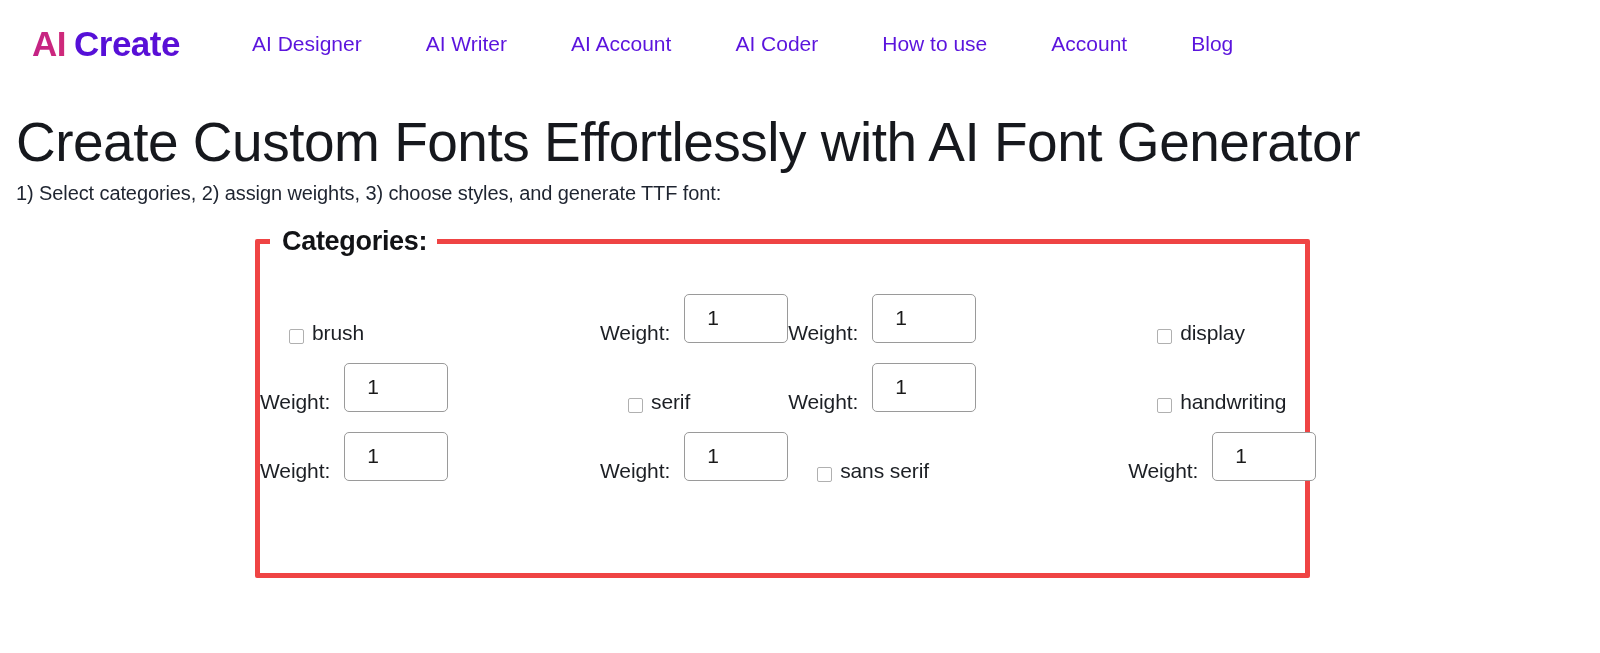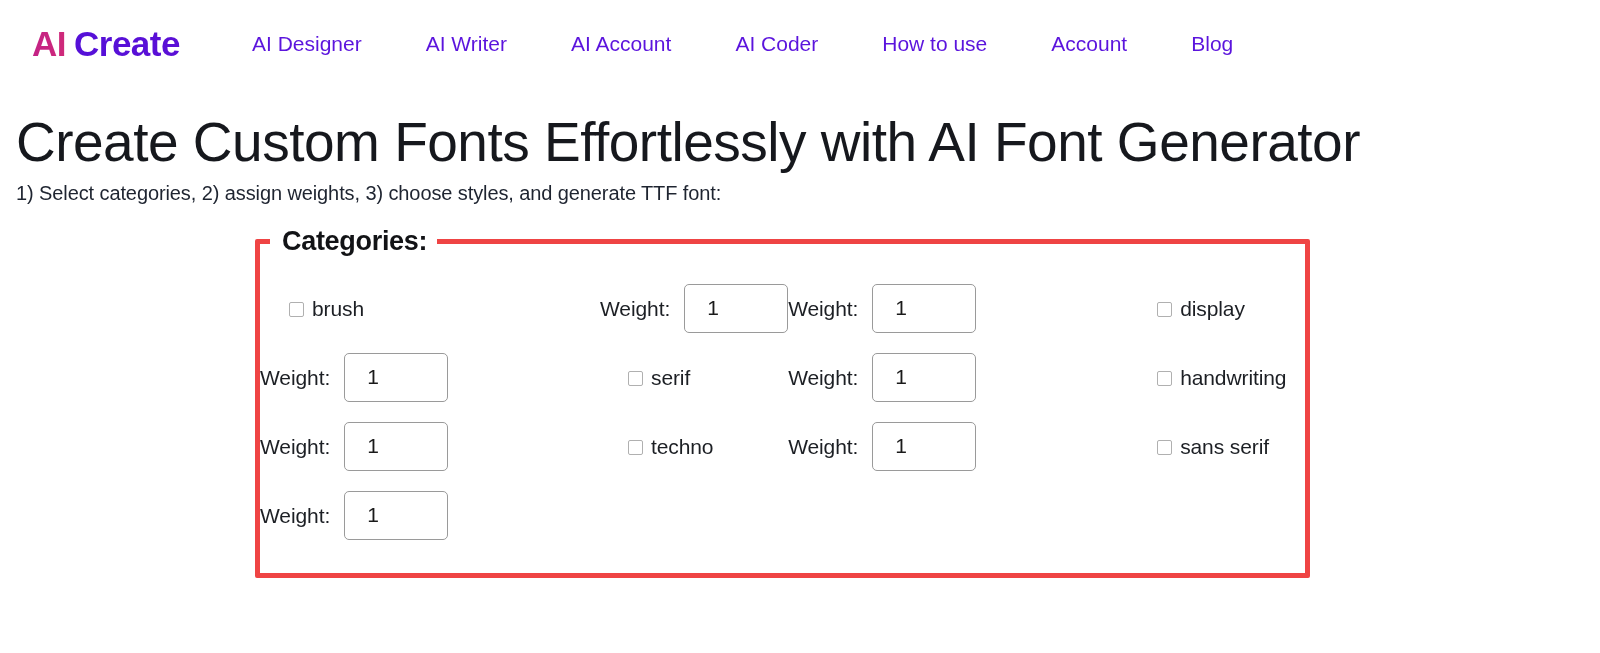--- a/index.html
+++ b/index.html
@@ -108,21 +108,21 @@
 
   .cat-grid {
     display: grid;
     grid-template-columns: 340px 1fr 340px 1fr;
     align-items: center;
     row-gap: 0;
     padding: 17px 0 0 0;
   }
   .cat-cell {
     display: flex;
-    align-items: center;
+    align-items: flex-end;
     height: 69px;
   }
   .cat-cell.left-label { padding-left: 29px; }
   .cat-cell.right-label { padding-left: 28px; }
   .cat-cell.weight { justify-content: flex-start; }
 
   .cb {
     appearance: none;
     -webkit-appearance: none;
     width: 15px;
@@ -225,24 +225,20 @@
       </div>
 
       <div class="cat-cell left-label">
         <input type="checkbox" class="cb" style="">
         <span class="cat-name">handwriting</span>
       </div>
       <div class="cat-cell weight">
         <span class="weight-label">Weight:</span>
         <input class="weight-input" type="text" value="1" style="">
       </div>
-      <div class="cat-cell right-label">
-        <input type="checkbox" class="cb" style="">
-        <span class="cat-name">techno</span>
-      </div>
       <div class="cat-cell weight">
         <span class="weight-label">Weight:</span>
         <input class="weight-input" type="text" value="1" style="">
       </div>
 
       <div class="cat-cell left-label">
         <input type="checkbox" class="cb" style="">
         <span class="cat-name">sans serif</span>
       </div>
       <div class="cat-cell weight">

